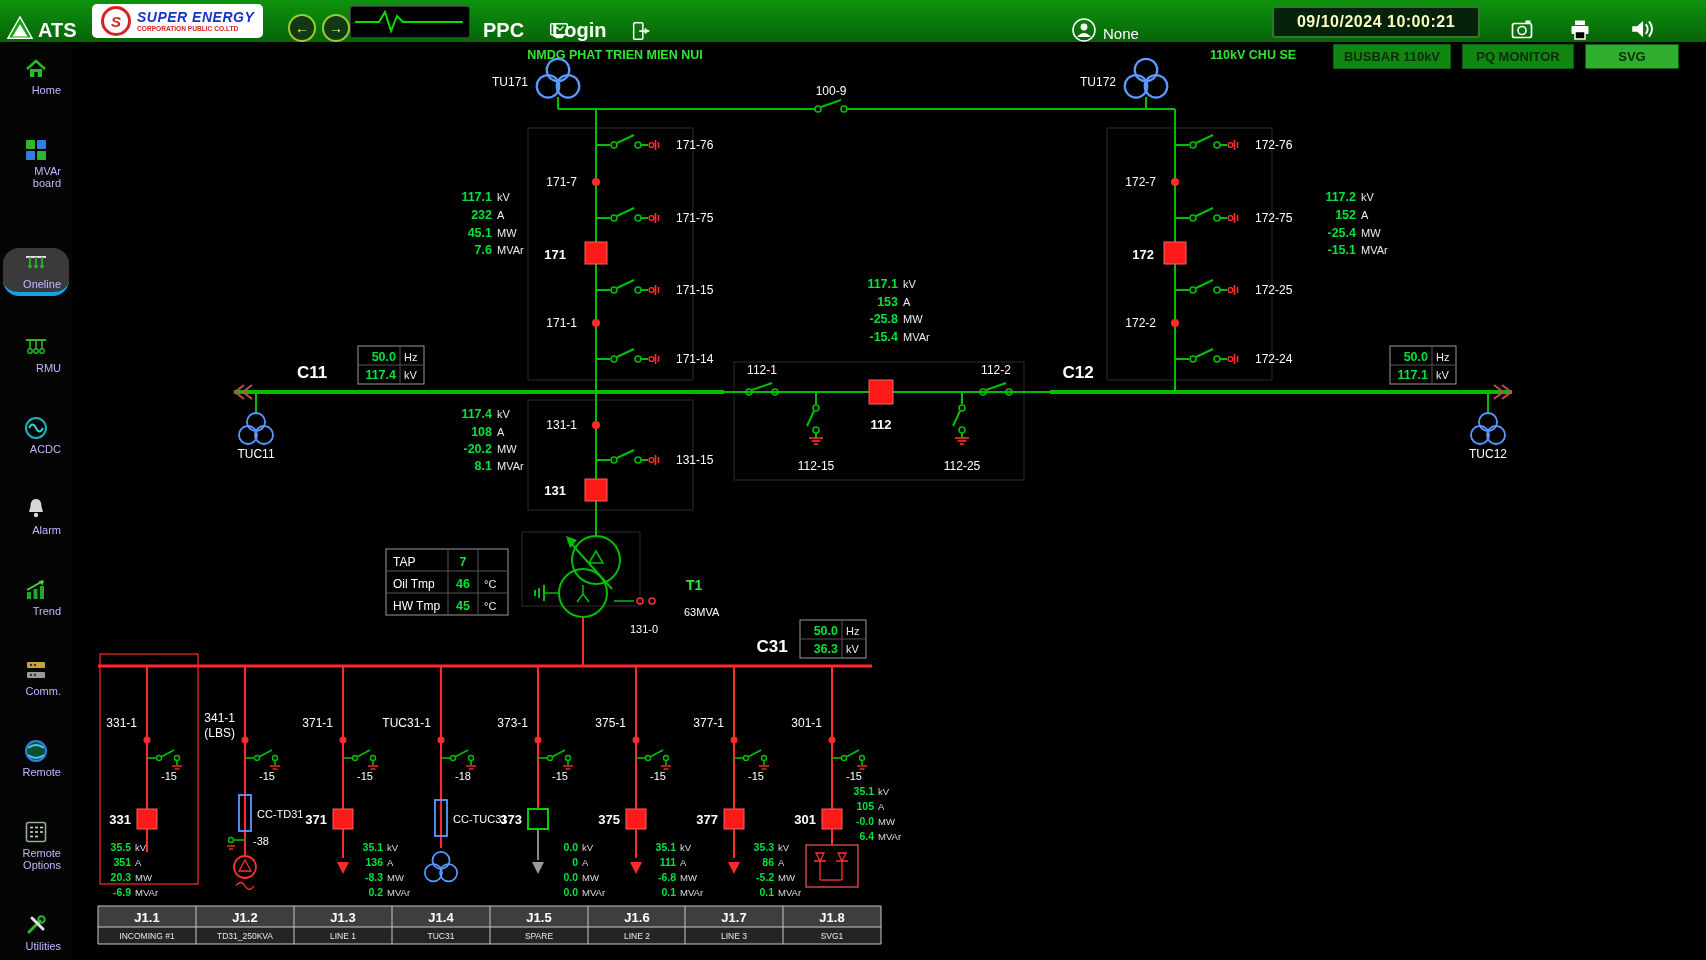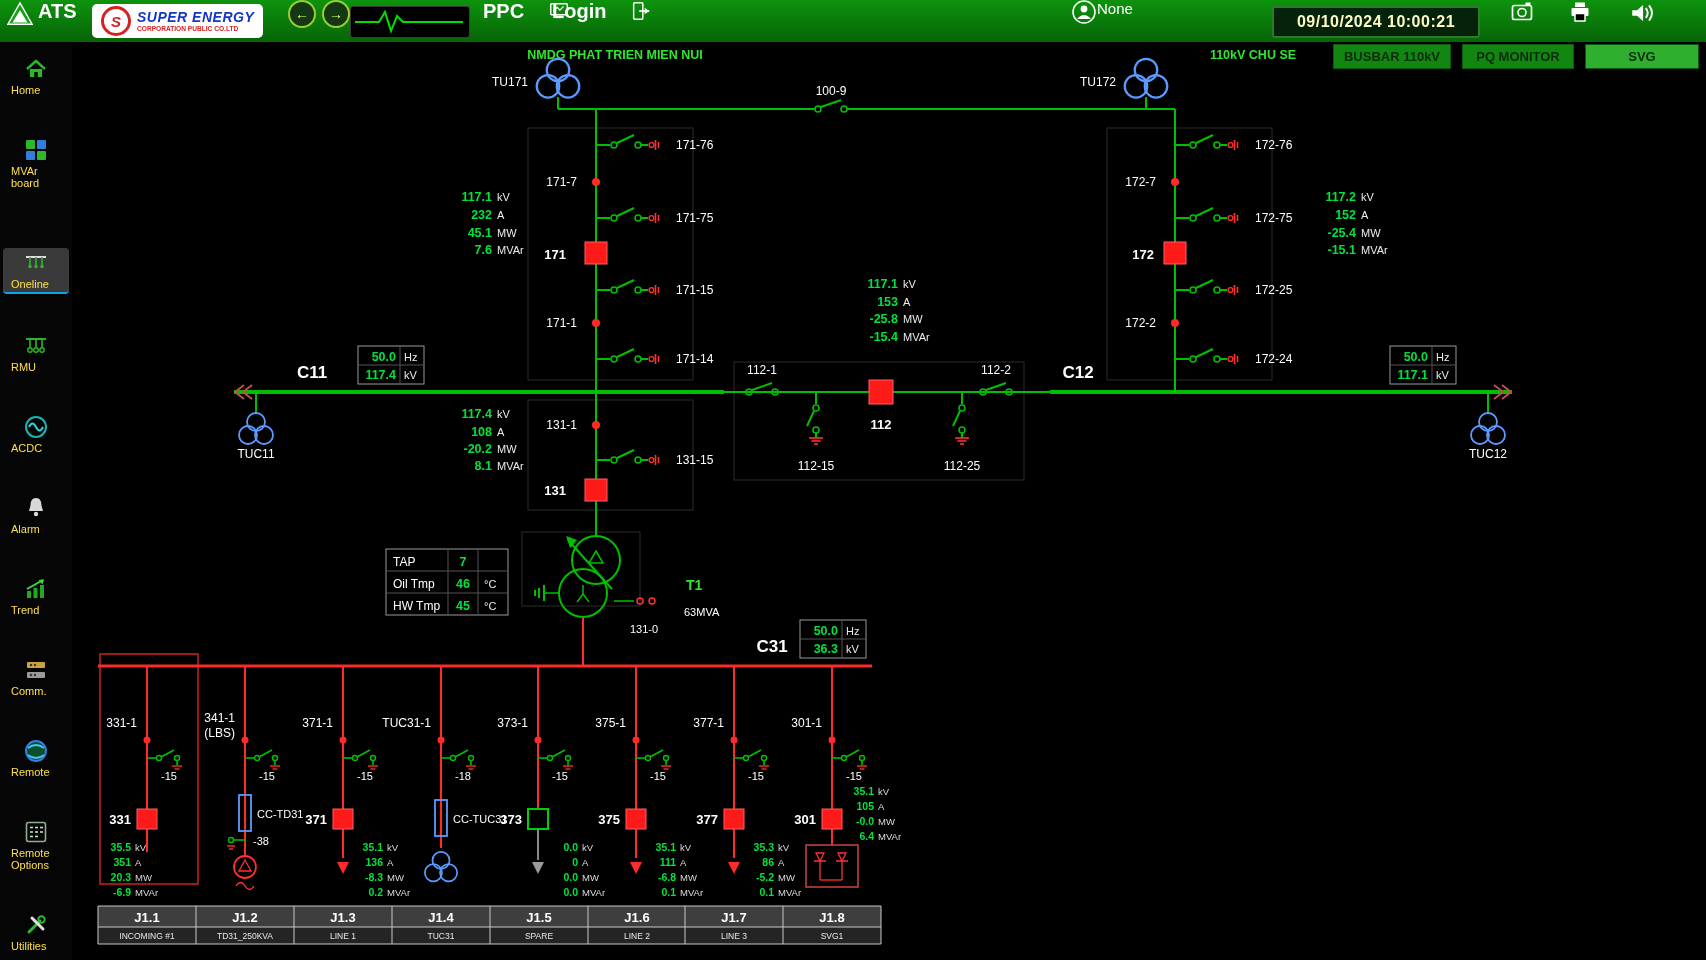--- a/index.html
+++ b/index.html
@@ -1,21 +1,21 @@
 <!DOCTYPE html>
 <html><head>
 <meta charset="utf-8">
 <style>
   html,body{margin:0;padding:0;background:#000;}
   #app{position:relative;width:1706px;height:960px;background:#000;overflow:hidden;
        font-family:"Liberation Sans",sans-serif;}
   
   #hdr{position:absolute;left:0;top:0;width:1706px;height:42px;z-index:3;
        background:linear-gradient(#0d930d,#076407);}
-  .habs{position:absolute;top:0;height:42px;display:flex;align-items:flex-start;}
+  .habs{position:absolute;top:0;height:42px;display:flex;align-items:flex-end;}
   .ats{left:6px;gap:4px;color:#fff;font-weight:bold;font-size:20px;}
   .superbox{left:92px;top:4px;height:34px;background:#fff;border-radius:5px;
             display:flex;align-items:center;gap:6px;padding:0 9px;}
   .scircle{width:24px;height:24px;border:3px solid #d42222;border-radius:50%;
            color:#d42222;font-weight:bold;font-style:italic;font-size:15px;
            display:flex;align-items:center;justify-content:center;}
   .supertxt{display:flex;flex-direction:column;line-height:1;}
   .supertxt .l1{color:#1535c8;font-weight:bold;font-style:italic;font-size:14px;letter-spacing:.5px;}
   .supertxt .l2{color:#d42222;font-size:6.6px;font-weight:bold;margin-top:2px;}
   .navbtns{left:288px;gap:6px;}
@@ -23,39 +23,39 @@
           color:#e3ff72;font-size:14px;font-weight:bold;display:flex;align-items:center;
           justify-content:center;cursor:pointer;}
   .wavebox{left:350px;top:6px;width:118px;height:30px;background:#000;border:1px solid #3a3a3a;
            border-radius:3px;display:flex;align-items:center;}
   .hbtn{color:#fff;font-weight:bold;font-size:20px;gap:24px;cursor:pointer;}
   .ppc{left:483px;}
   .lgn{left:552px;}
   .titlebox{left:650px;top:5px;width:378px;height:30px;background:#06450a;border:1px solid #a8d8a8;
             display:flex;align-items:center;justify-content:center;color:#fff;
             font-weight:bold;font-size:15px;letter-spacing:.3px;}
-  .userbox{left:1072px;gap:1px;color:#fff;font-size:15px;}
+  .userbox{left:1072px;gap:7px;color:#fff;font-size:15px;}
   .dtbox{left:1272px;top:6px;width:204px;height:28px;background:#05230a;border:2px solid #2c7a2c;
          border-radius:3px;display:flex;align-items:center;justify-content:center;
          color:#fef9c3;font-weight:bold;font-size:16px;letter-spacing:.5px;}
   .hicon{width:40px;justify-content:center;cursor:pointer;}
   .cam{left:1502px;} .prn{left:1560px;} .spk{left:1622px;}
   
   .tab{position:absolute;top:44px;height:25px;z-index:3;display:flex;align-items:center;
        justify-content:center;font-weight:bold;font-size:13px;color:#0b2e0b;cursor:pointer;
        background:#118611;box-shadow:inset 0 0 0 1px #0a5c0a;}
   #tab-busbar{left:1333px;width:118px;}
   #tab-pq{left:1462px;width:112px;}
-  #tab-svg{left:1585px;width:114px;background:#2fae2f;}
+  #tab-svg{left:1585px;width:94px;background:#2fae2f;}
   
   #sidebar{position:absolute;left:0;top:42px;width:72px;height:918px;background:#050505;z-index:3;
            display:flex;flex-direction:column;justify-content:space-between;
            align-items:center;padding:12px 0 6px 0;box-sizing:border-box;}
-  .side-item{width:66px;text-align:left;color:#fde047;cursor:pointer;padding:2px 0;}
-  .side-item.active{background:#3a3a3a;border-radius:4px;border-bottom:2px solid #0ea5e9;margin-top:20px;}
+  .side-item{width:66px;text-align:right;color:#c4b5fd;cursor:pointer;padding:2px 0;}
+  .side-item.active{background:#3a3a3a;border-radius:16px;border-bottom:4px solid #0ea5e9;margin-top:20px;}
   .side-item svg{display:block;margin:0 auto;}
   .slabel{font-size:11px;line-height:1.1;max-width:50px;margin:2px auto 0;}
   
   #diag{position:absolute;left:0;top:0;z-index:1;display:block;}
   #diag text{font-family:"Liberation Sans",sans-serif;}
   .tw{fill:#fff;font-size:12px;}
   .t10{fill:#fff;font-size:11px;}
   .twb{fill:#fff;font-size:13px;font-weight:bold;}
   .tbus{fill:#fff;font-size:17px;font-weight:bold;}
   .tg{fill:#00e33c;font-size:12.5px;font-weight:bold;}

